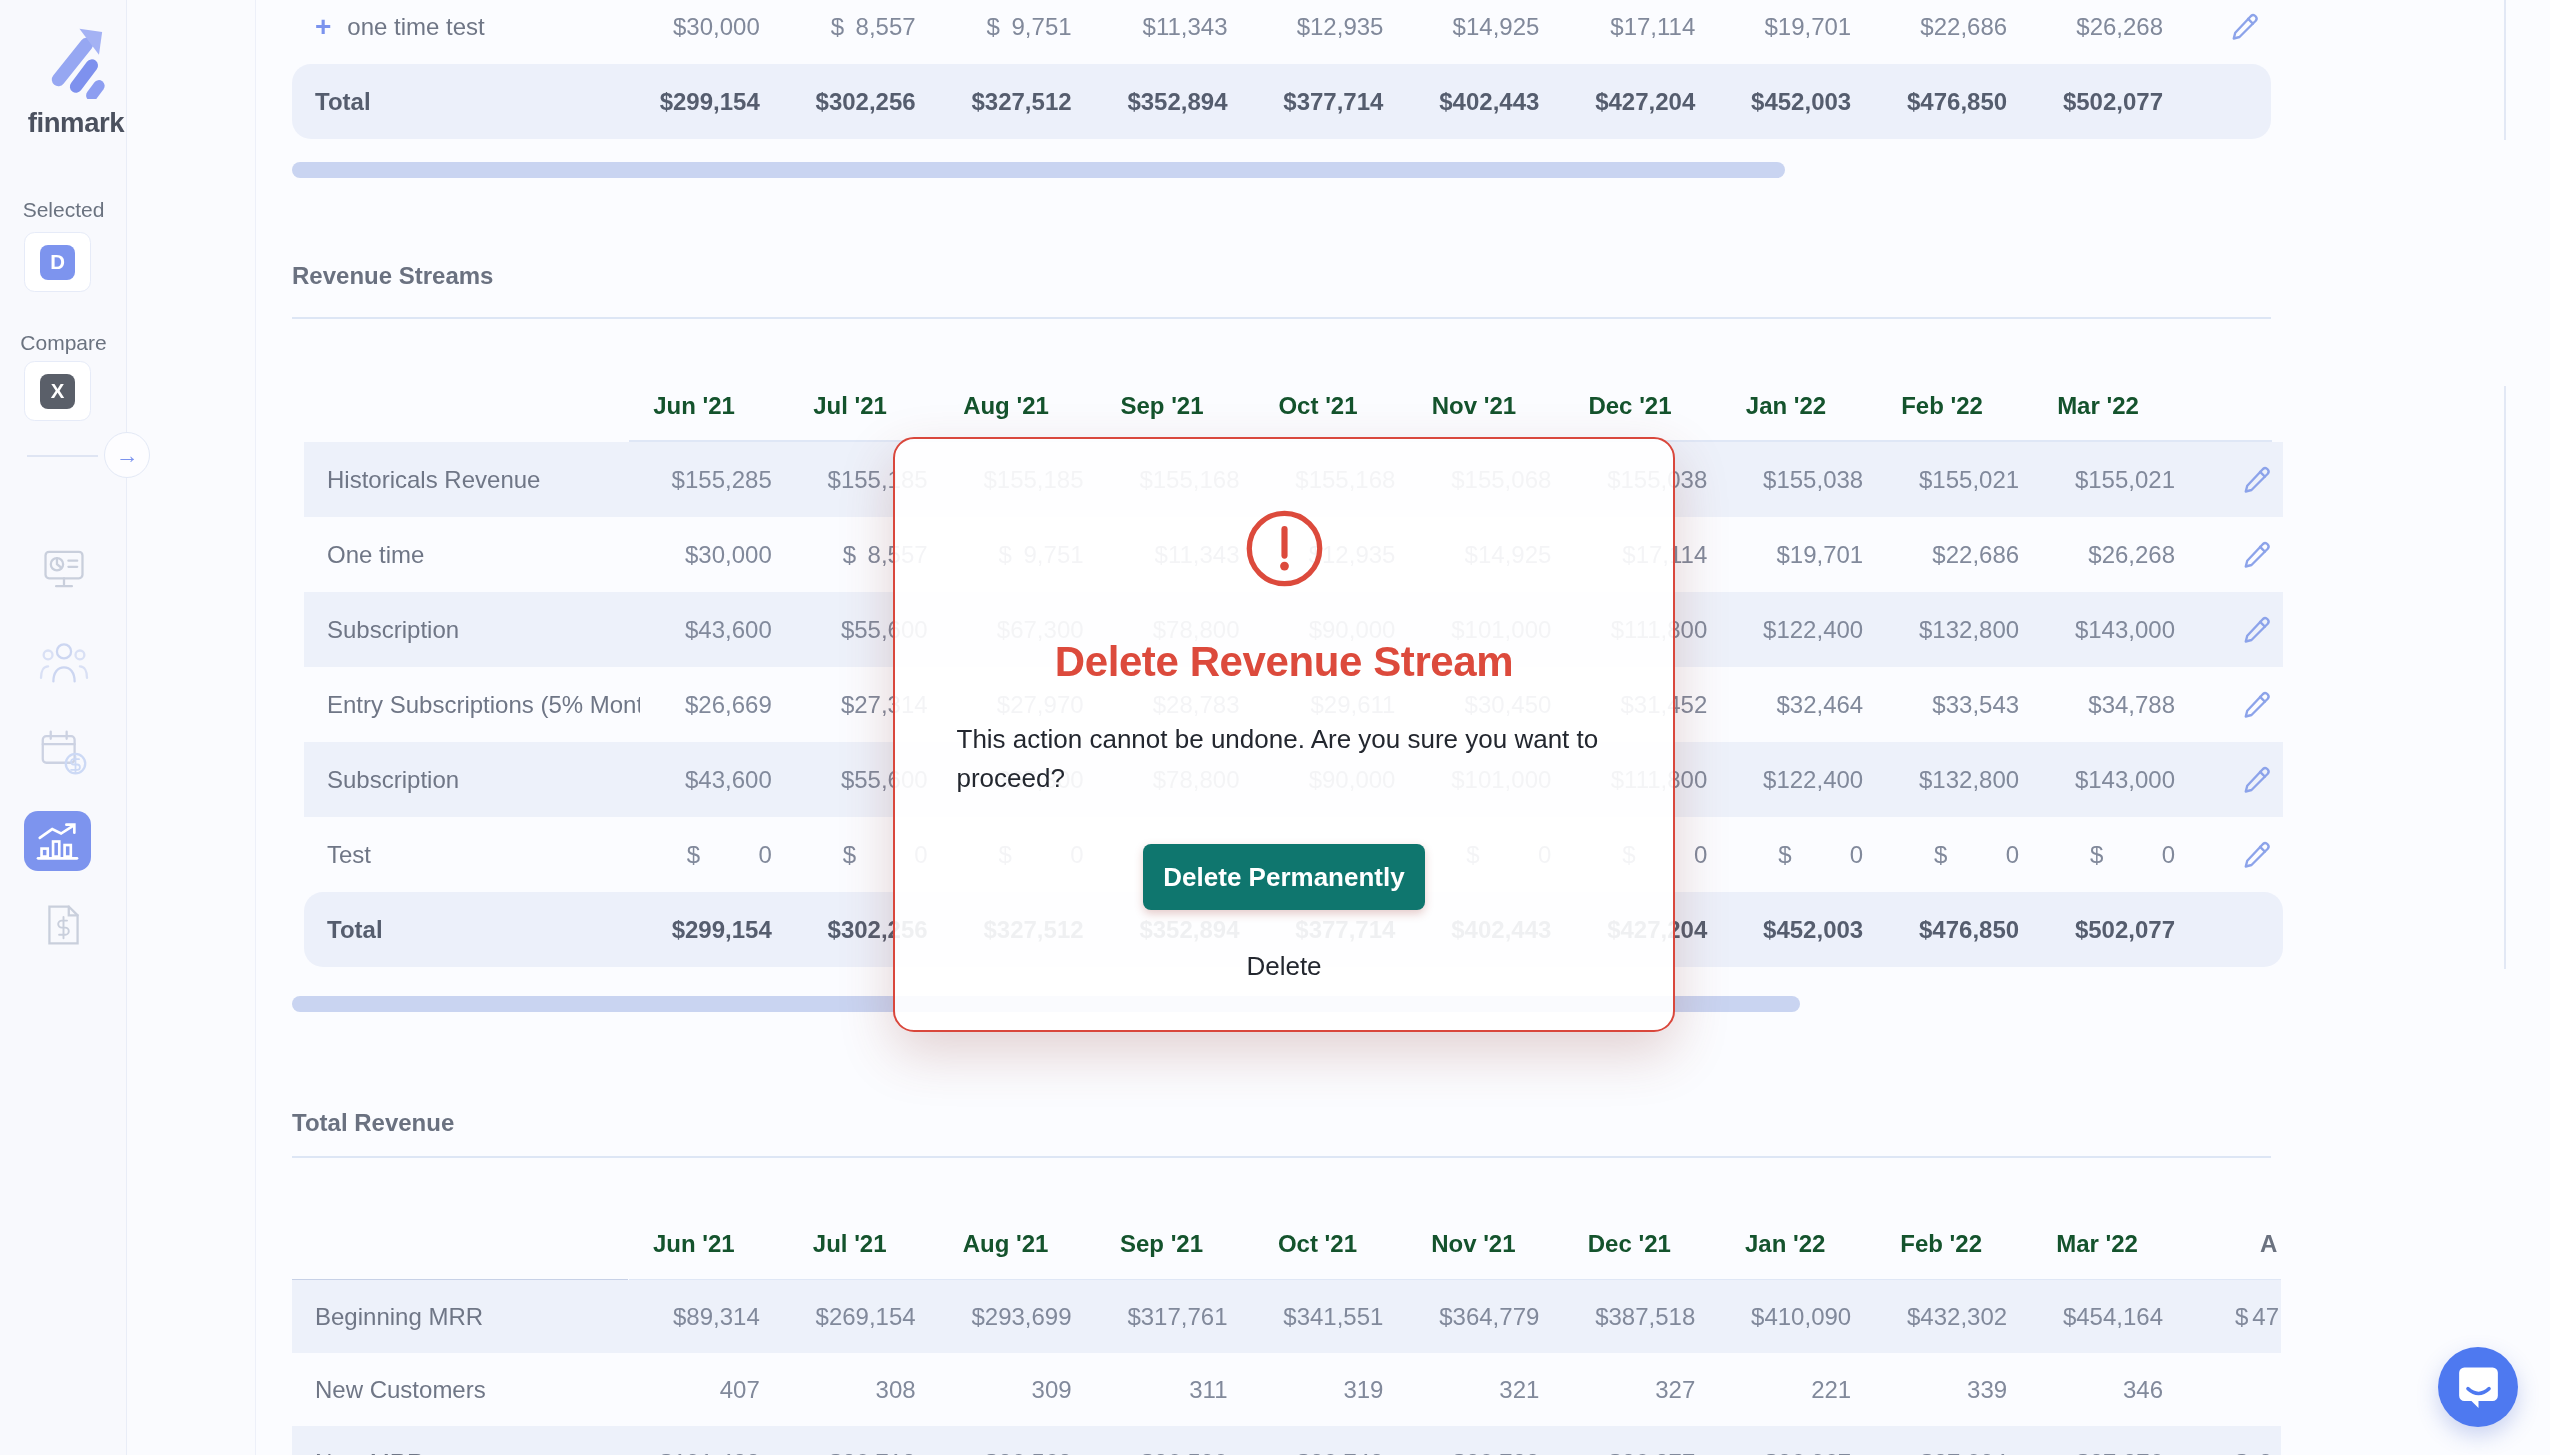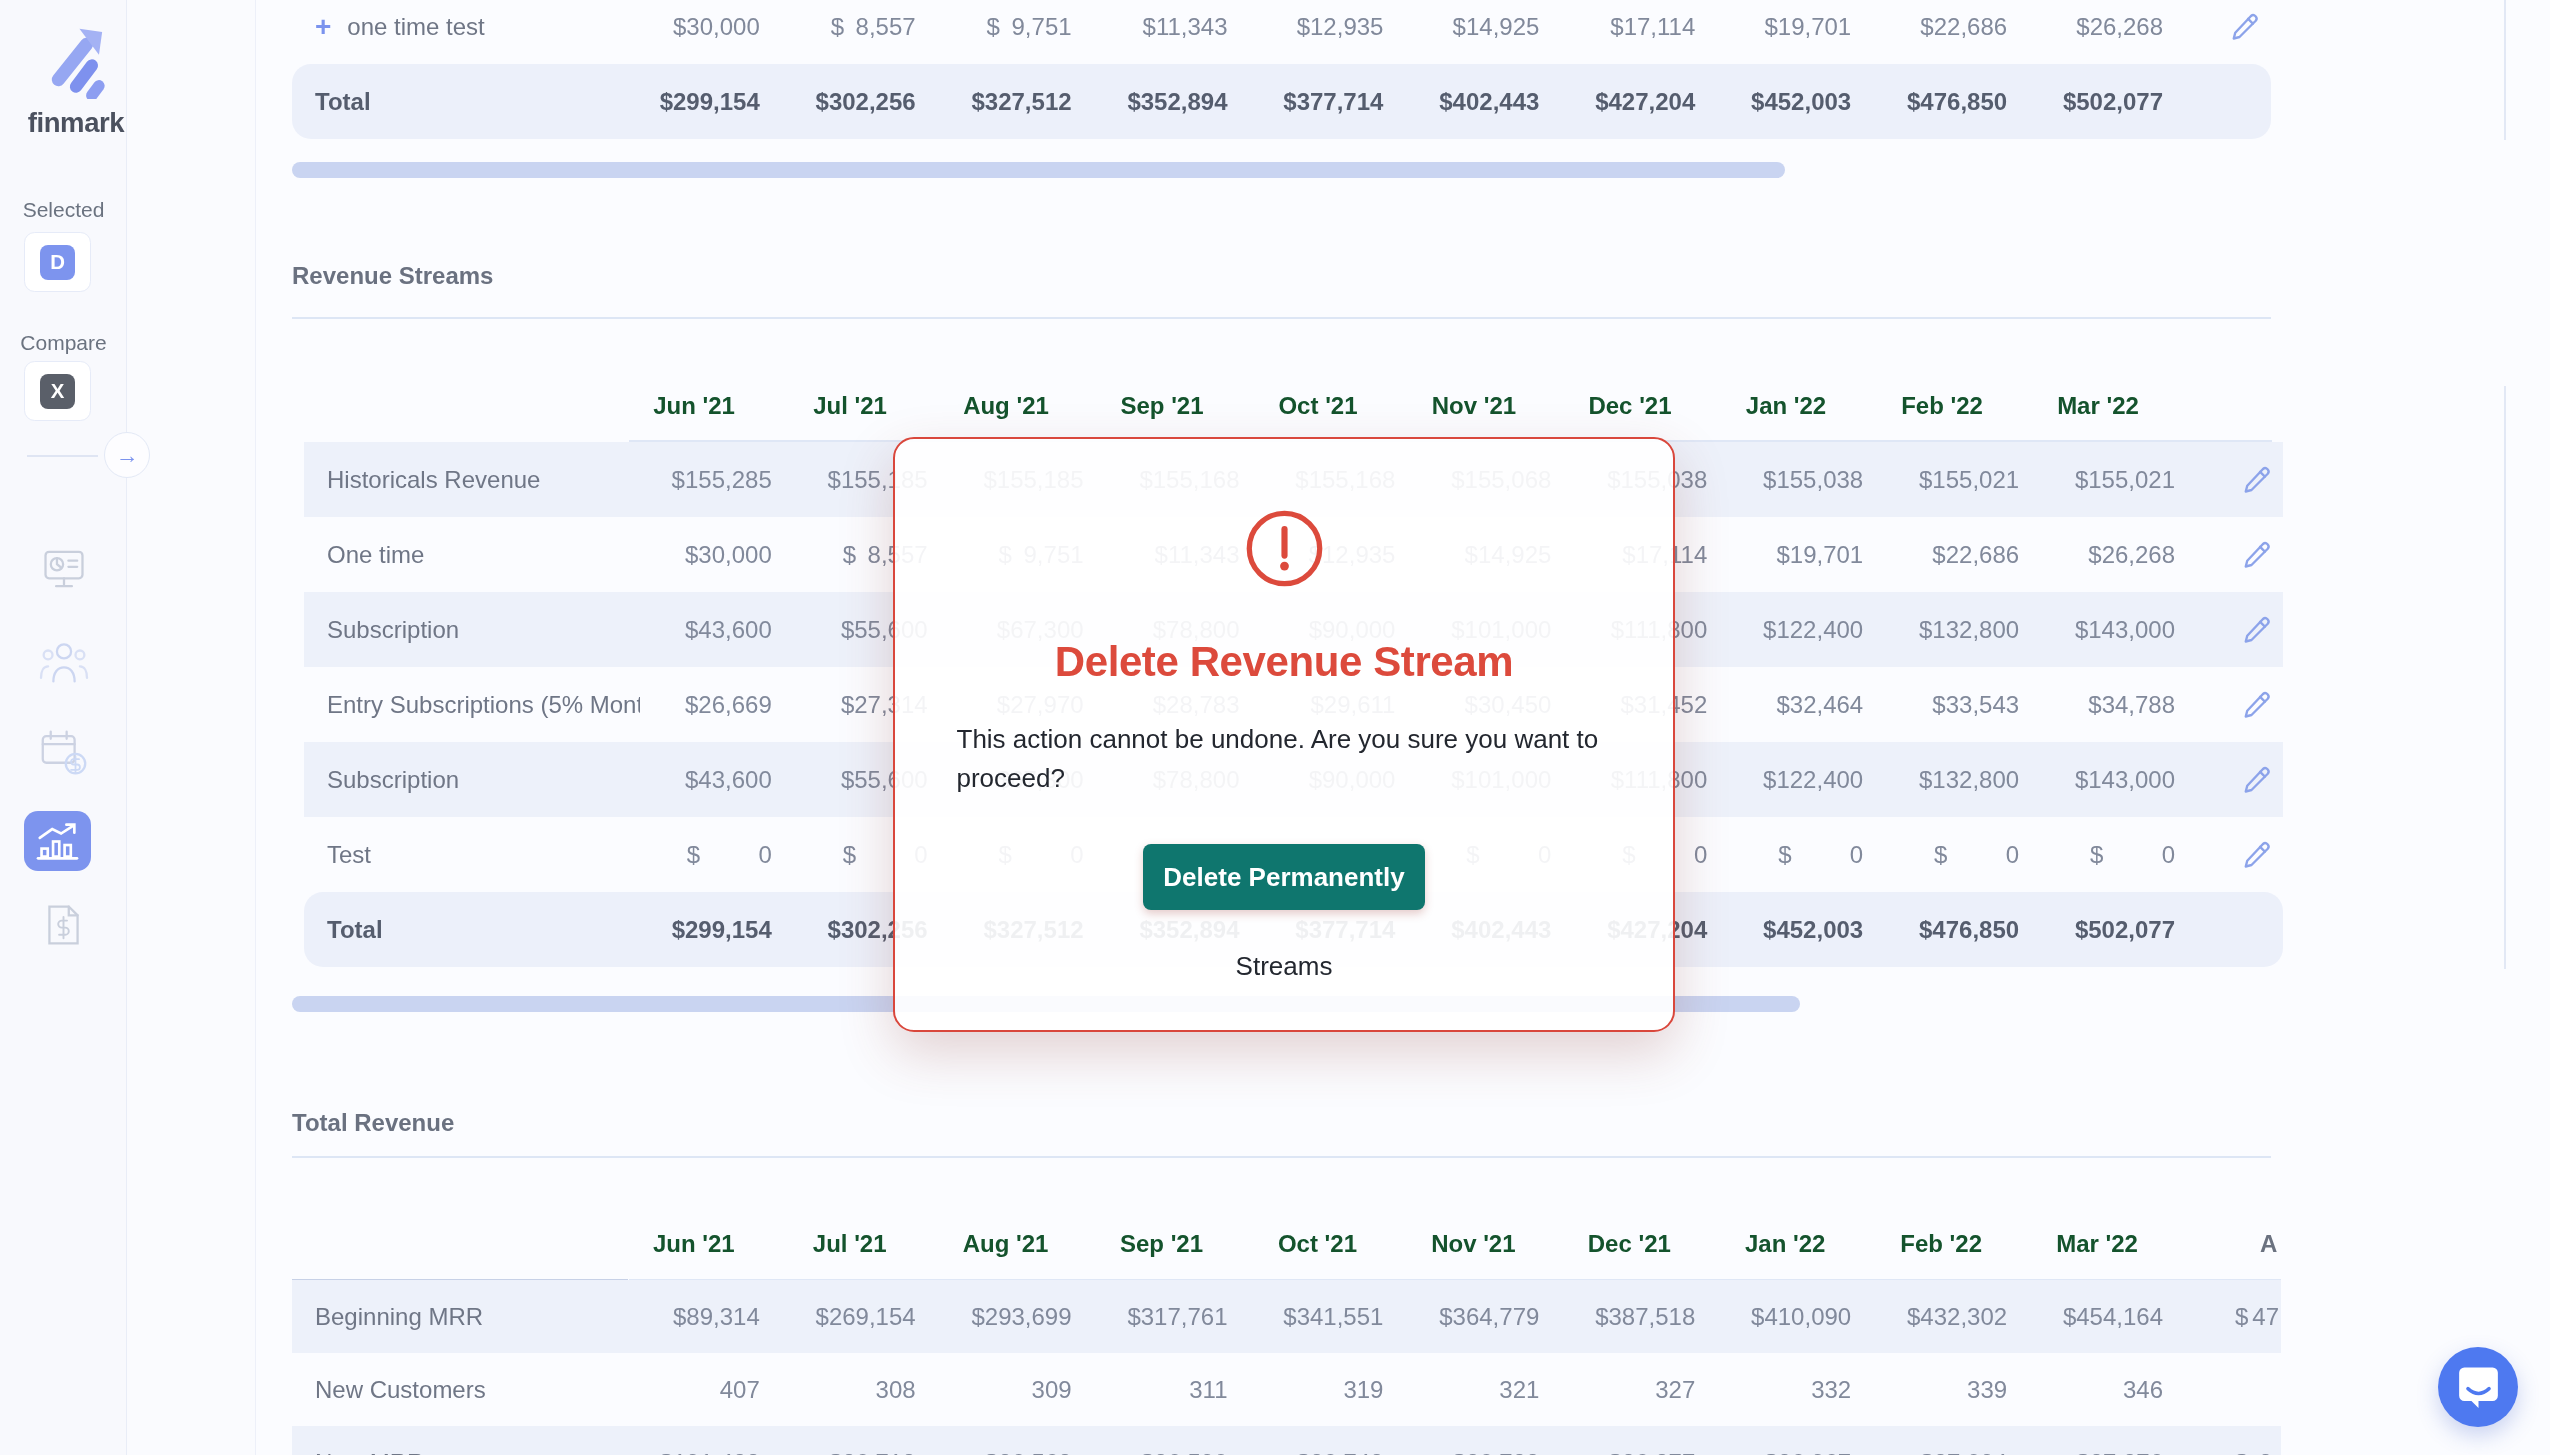--- a/index.html
+++ b/index.html
@@ -860,21 +860,21 @@
           <div class="mcol">
             <span class="cnt">319</span>
           </div>
           <div class="mcol">
             <span class="cnt">321</span>
           </div>
           <div class="mcol">
             <span class="cnt">327</span>
           </div>
           <div class="mcol">
-            <span class="cnt">332</span>
+            <span class="cnt">221</span>
           </div>
           <div class="mcol">
             <span class="cnt">339</span>
           </div>
           <div class="mcol">
             <span class="cnt">346</span>
           </div>
           <div class="apr"></div>
         </div>
         <div class="t-row h82 stripe">
@@ -951,21 +951,21 @@
     <div class="modal-icon">
       <svg width="81" height="81" viewBox="0 0 92 92" fill="none">
         <circle cx="46" cy="46" r="40" stroke="#dc4a3c" stroke-width="6"></circle>
         <line x1="46" y1="24" x2="46" y2="54" stroke="#dc4a3c" stroke-width="7" stroke-linecap="round"></line>
         <circle cx="46" cy="66" r="5" fill="#dc4a3c"></circle>
       </svg>
     </div>
     <div class="modal-title">Delete Revenue Stream</div>
     <div class="modal-msg">This action cannot be undone. Are you sure you want to proceed?</div>
     <button class="modal-confirm">Delete Permanently</button>
-    <button class="modal-cancel">Streams</button>
+    <button class="modal-cancel">Delete</button>
   </div>
 
   <button class="chat-fab">
     <span>
       <svg width="43" height="44" viewBox="0 0 48 50">
         <path d="M8 4 h32 a6 6 0 0 1 6 6 v26 a6 6 0 0 1 -6 6 h-8 l-8 8 v-8 h-16 a6 6 0 0 1 -6 -6 v-26 a6 6 0 0 1 6 -6 z" fill="#ffffff" transform="scale(-1,1) translate(-48,0)"></path>
         <path d="M12 28 q12 11 24 0" stroke="#4e79f0" stroke-width="4" fill="none" stroke-linecap="round"></path>
       </svg>
     </span>
   </button>

